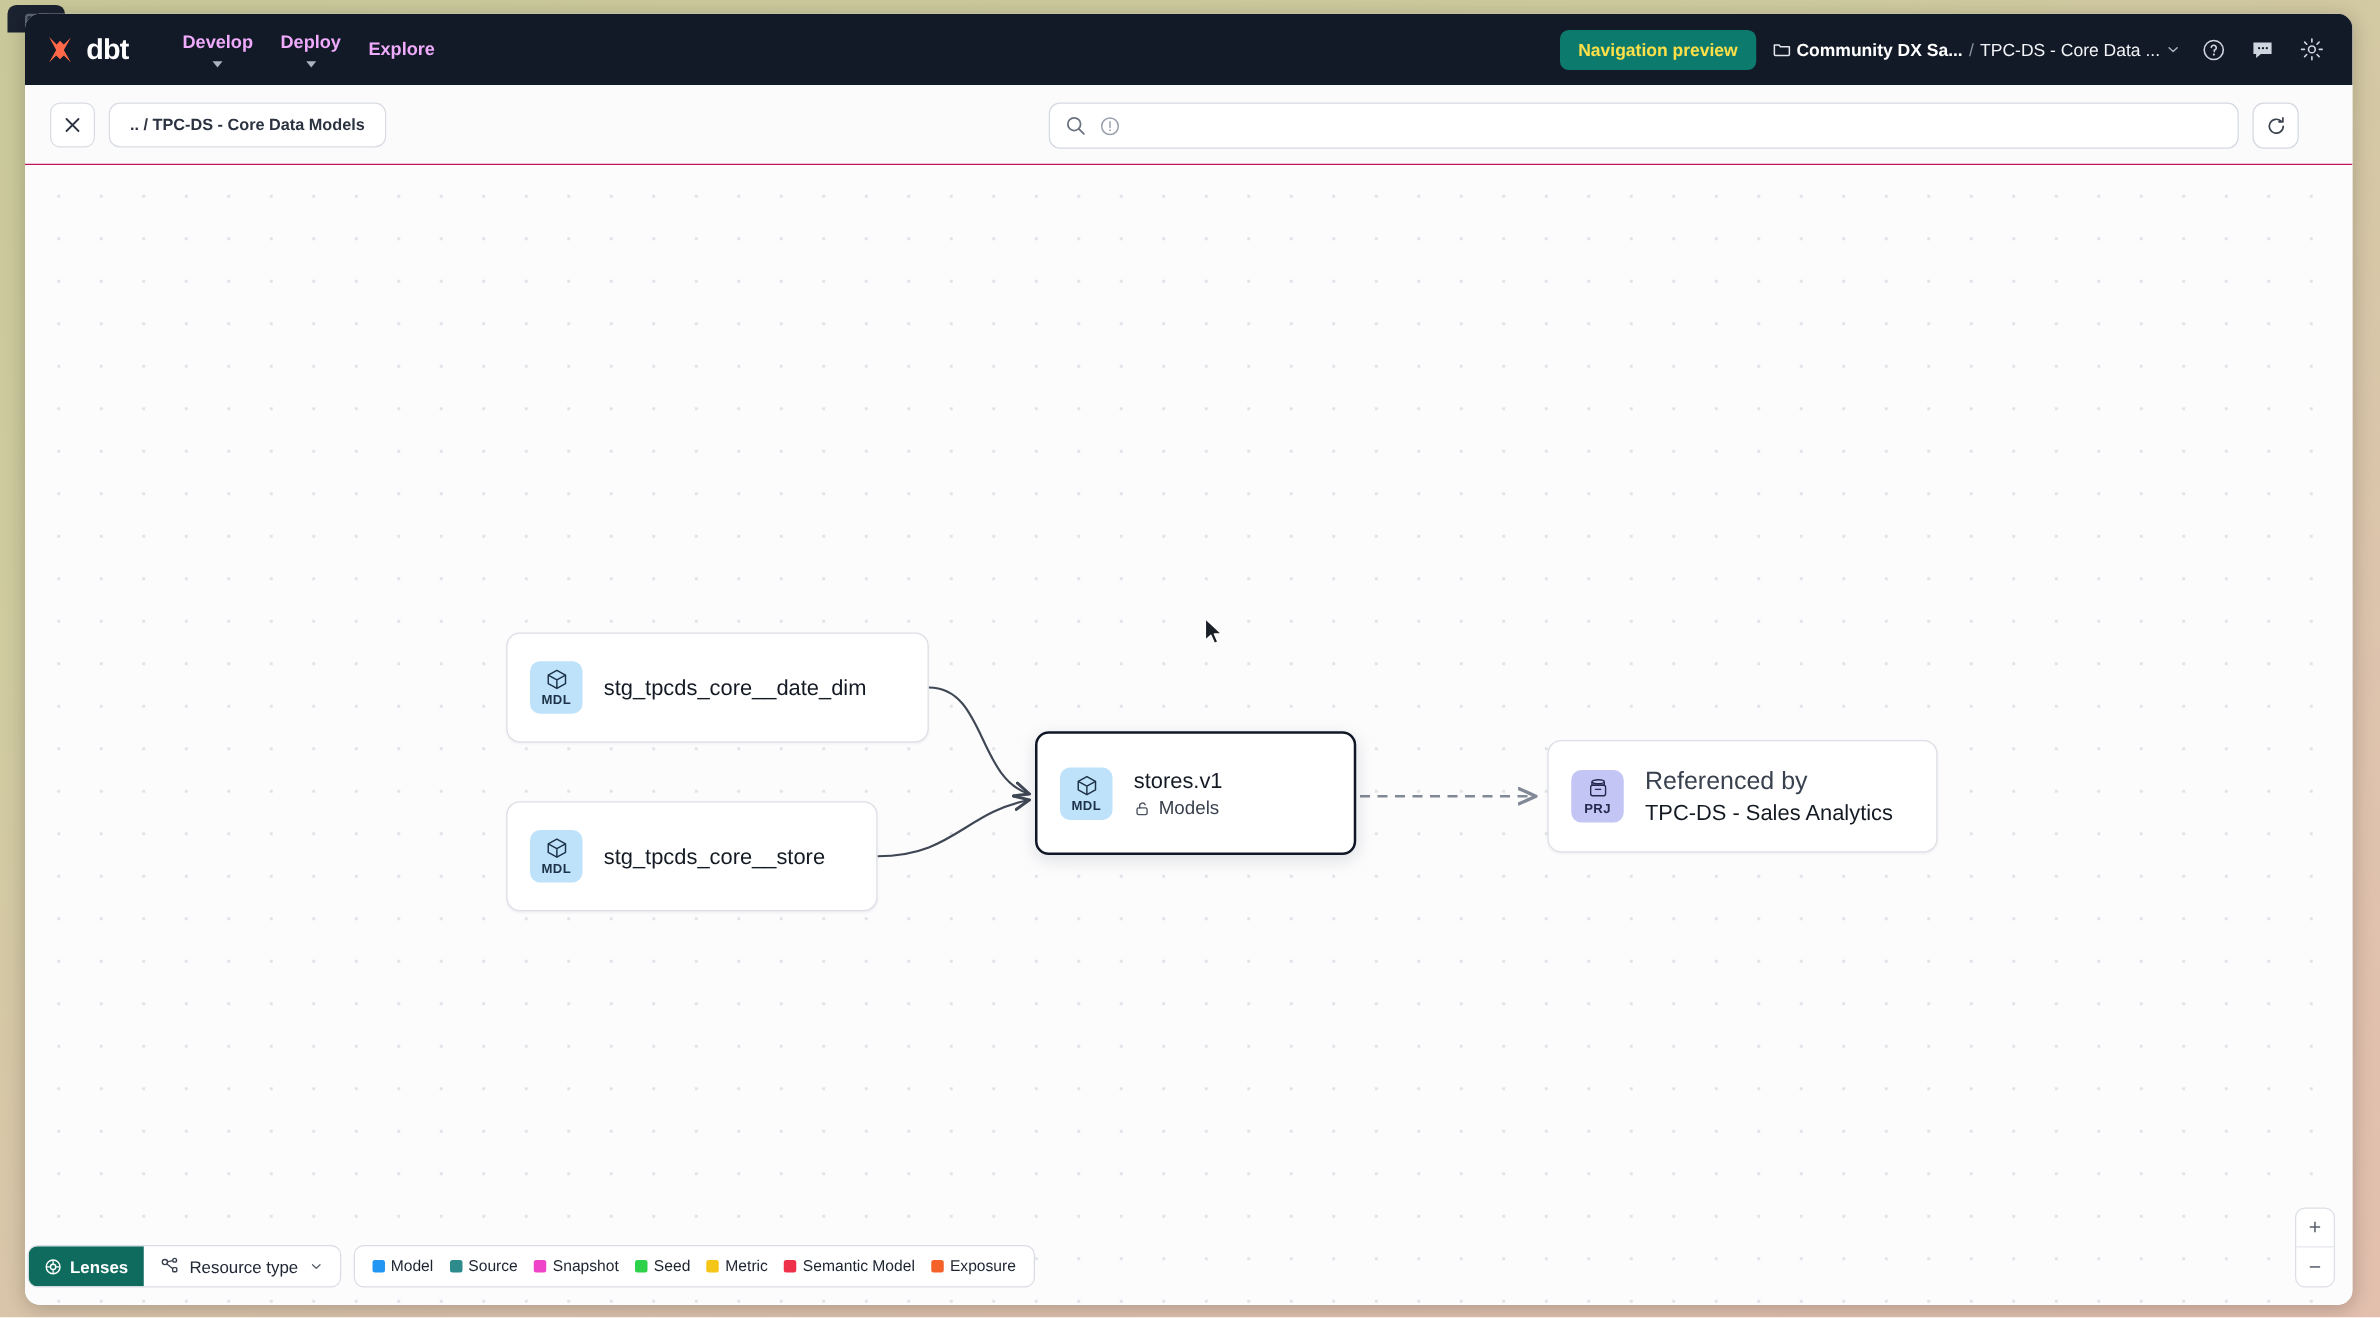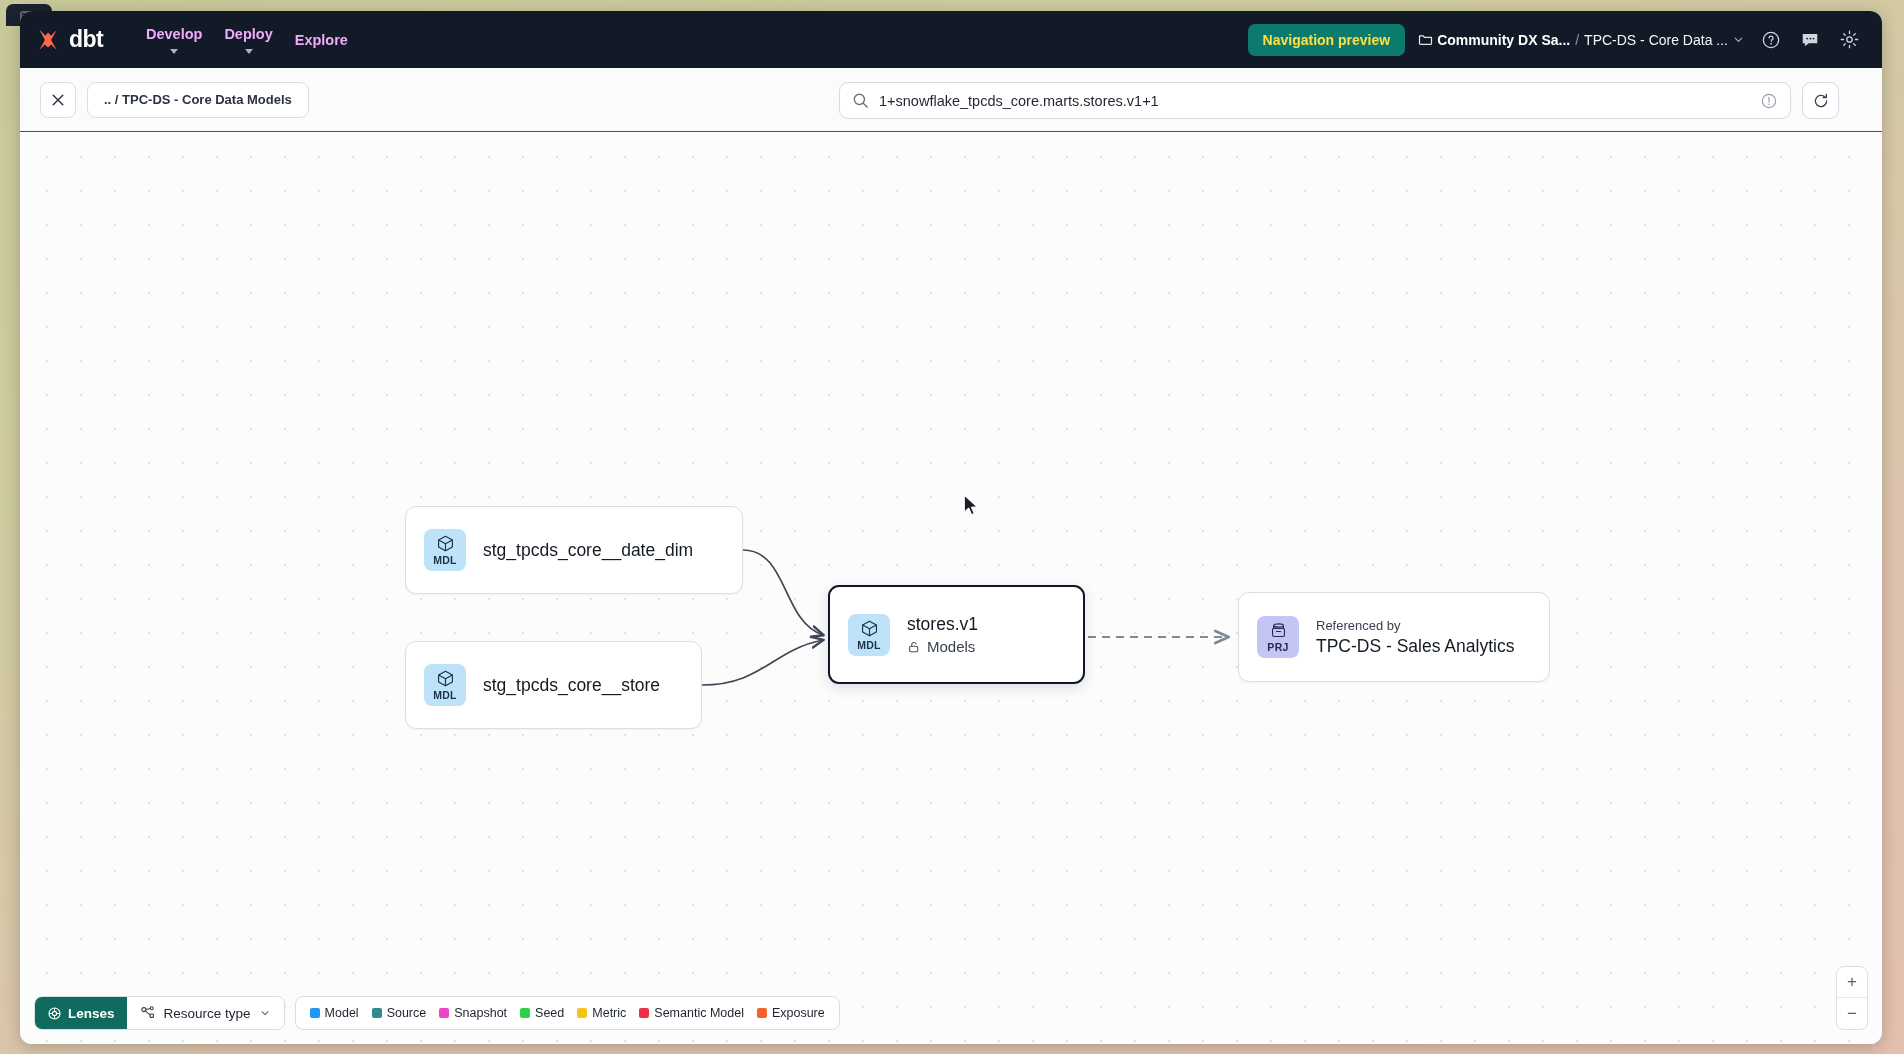--- a/index.html
+++ b/index.html
@@ -175,27 +175,27 @@
   }
   .badge.mdl { background: #bfe2fb; color: #1c3247; }
   .badge.prj { background: #c3c6f5; color: #26294d; }
   .badge-txt { font-size: 10.5px; font-weight: 700; letter-spacing: .3px; line-height: 1; margin-top: 2px; }
   .node-title { font-size: 17.5px; color: #141a23; font-weight: 400; white-space: nowrap; }
   .node-stack { display: flex; flex-direction: column; gap: 3px; }
   .node-sub {
     display: flex; align-items: center; gap: 6px;
     font-size: 15px; color: #39414e;
   }
-  .node-kicker { font-size: 13px; color: #39414e; }
+  .node-kicker { font-size: 20px; color: #39414e; }
   .node-main { font-size: 17.5px; color: #141a23; white-space: nowrap; }
 
   
   #bottombar {
     position: absolute;
-    left: 14px; bottom: 14px;
+    left: 2px; bottom: 14px;
     display: flex; align-items: center; gap: 10px;
     z-index: 6;
   }
   #lens-group {
     display: flex; align-items: stretch;
     height: 34px;
     border: 1px solid #d9dde3; border-radius: 8px; background: #fff;
     overflow: hidden;
   }
   #lenses-btn {
@@ -317,21 +317,20 @@
       </div>
 
       <div id="ctx-chip">.. / TPC-DS - Core Data Models</div>
 
       <div id="search-wrap">
         <div id="search-box">
           <svg width="17" height="17" viewBox="0 0 18 18" fill="none">
             <circle cx="7.8" cy="7.8" r="5.4" stroke="#6b7280" stroke-width="1.5"></circle>
             <path d="M11.9 11.9 16 16" stroke="#6b7280" stroke-width="1.5" stroke-linecap="round"></path>
           </svg>
-          <input id="search-input" type="text" value="1+snowflake_tpcds_core.marts.stores.v1+1" style="">
           <svg width="18" height="18" viewBox="0 0 20 20" fill="none">
             <circle cx="10" cy="10" r="7.4" stroke="#98a0ad" stroke-width="1.3"></circle>
             <path d="M10 6v5.1" stroke="#98a0ad" stroke-width="1.3" stroke-linecap="round"></path>
             <circle cx="10" cy="13.6" r=".85" fill="#98a0ad"></circle>
           </svg>
         </div>
         <div id="refresh-btn">
           <svg width="18" height="18" viewBox="0 0 20 20" fill="none">
             <path d="M16.2 10a6.2 6.2 0 1 1-1.9-4.5" stroke="#3b434f" stroke-width="1.5" stroke-linecap="round"></path>
             <path d="M15.9 2.6v3.5h-3.5" stroke="#3b434f" stroke-width="1.5" stroke-linecap="round" stroke-linejoin="round"></path>

